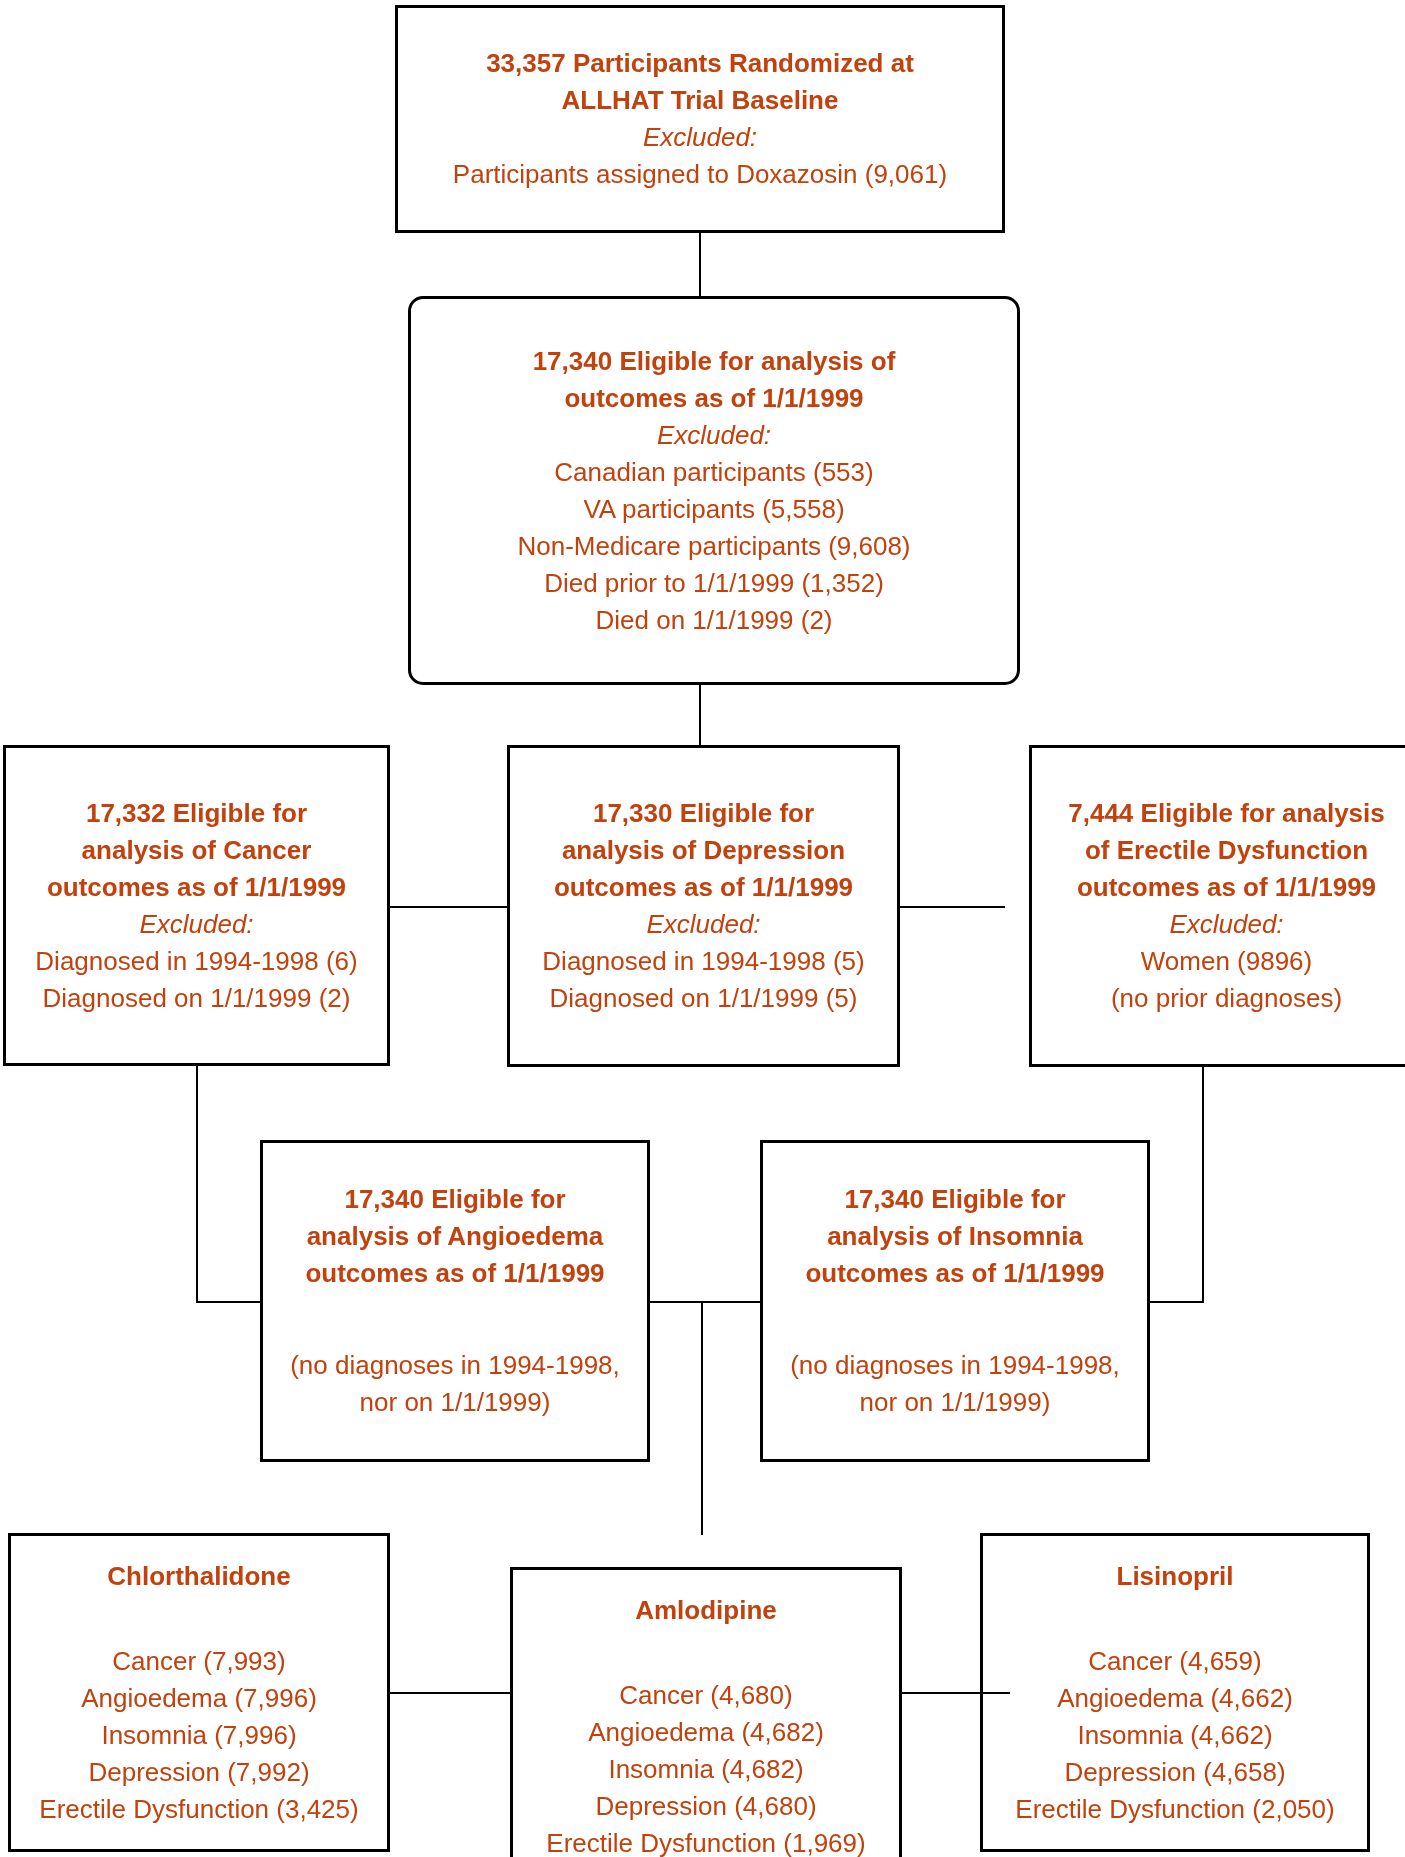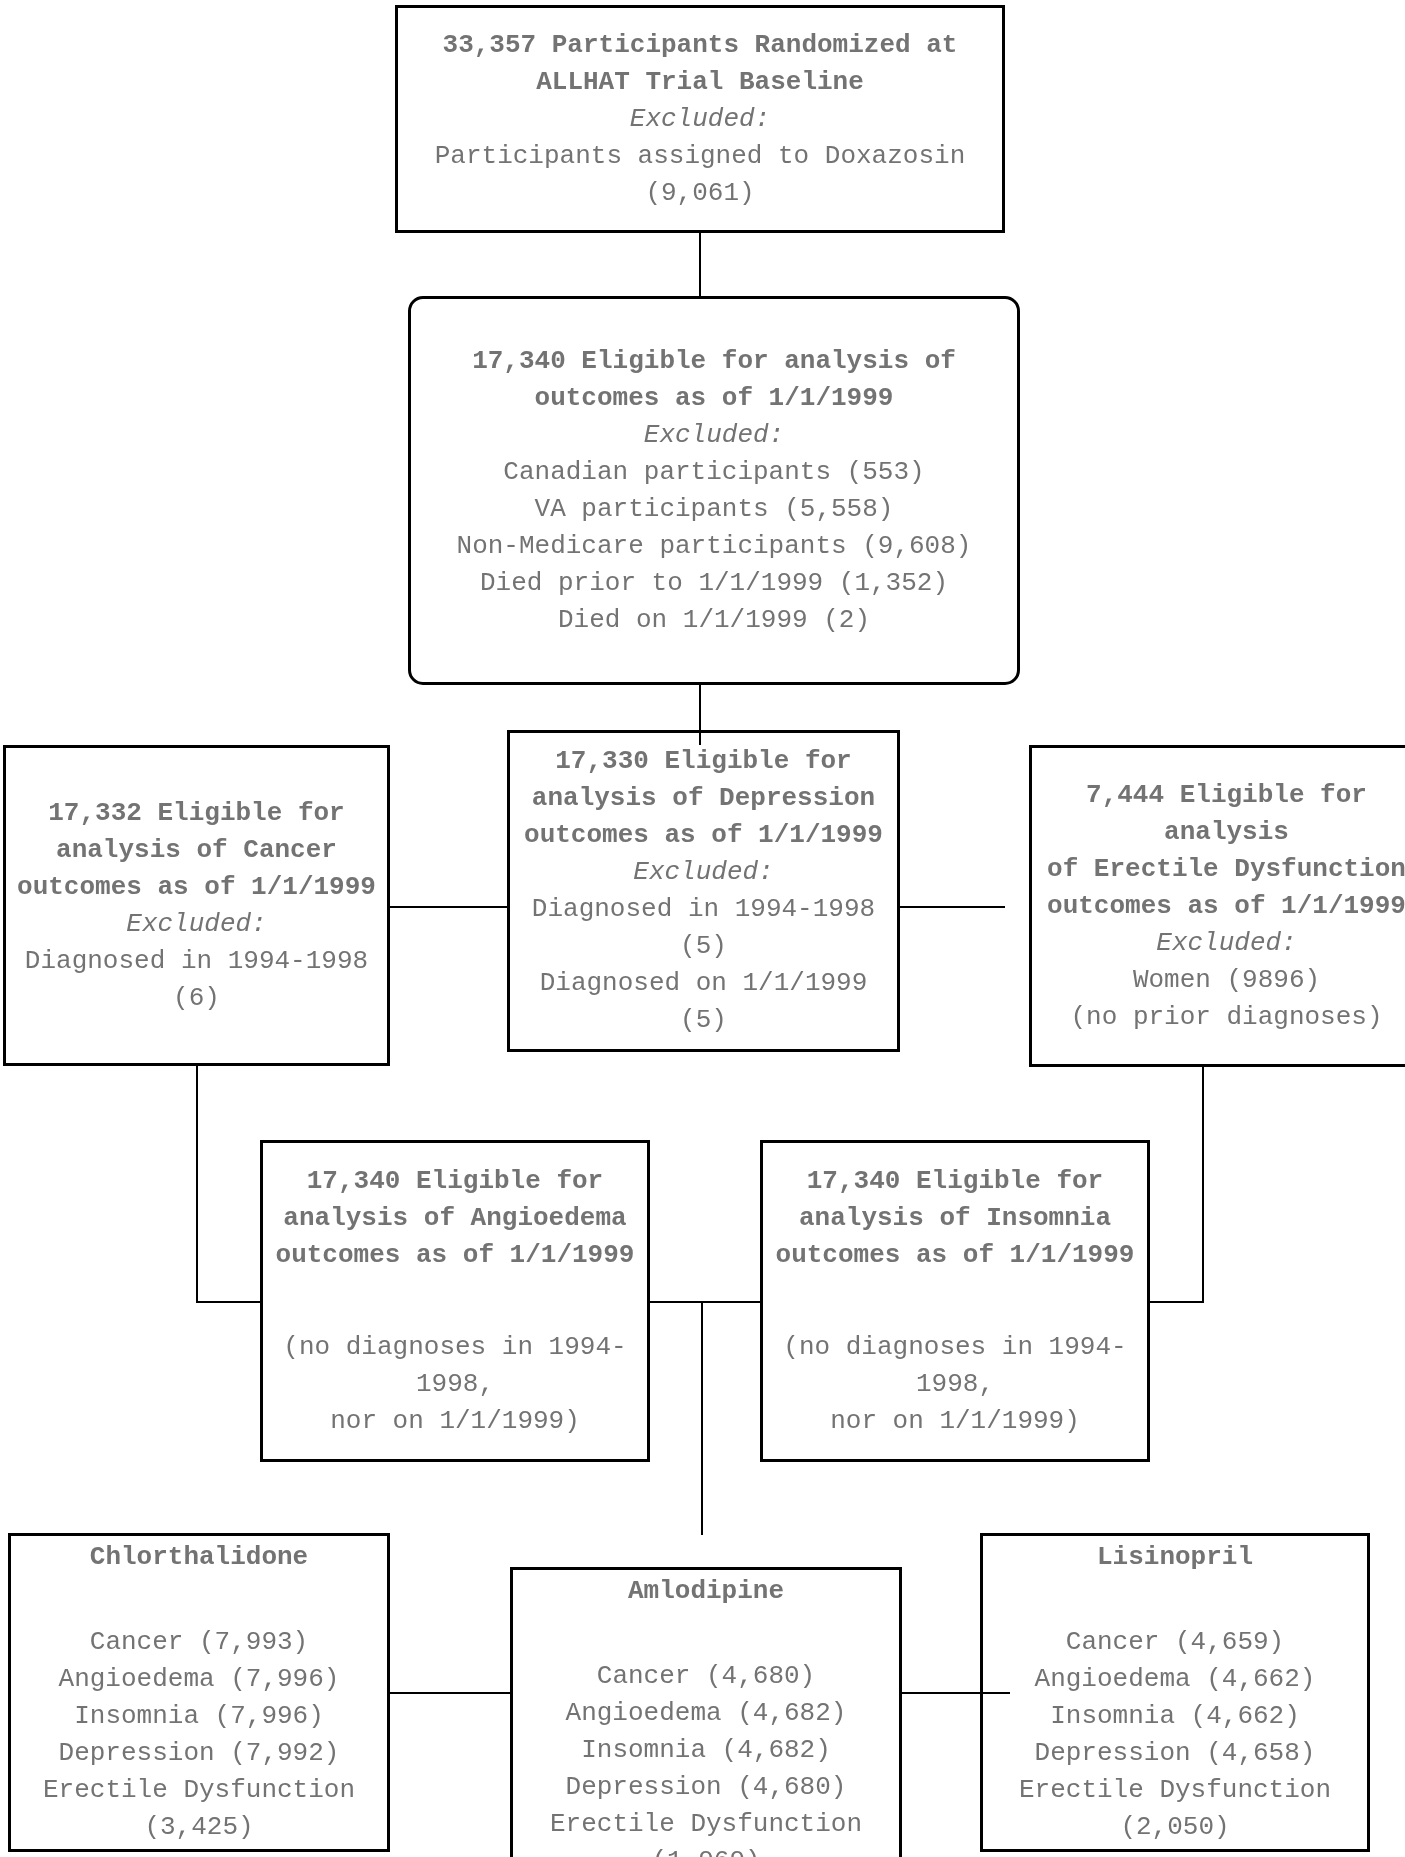--- a/index.html
+++ b/index.html
@@ -1,22 +1,22 @@
 <!DOCTYPE html>
 <html><head>
 <meta charset="utf-8">
 <style>
   html, body { margin: 0; padding: 0; background: #ffffff; }
   .canvas {
     position: relative;
     width: 1405px;
     height: 1857px;
     background: #ffffff;
-    font-family: Liberation Mono, monospace;
-    color: #737373;
+    font-family: Liberation Sans, sans-serif;
+    color: #c2410c;
     overflow: hidden;
   }
   .box {
     position: absolute;
     box-sizing: border-box;
     border: 3px solid #000000;
     background: #ffffff;
     display: flex;
     flex-direction: column;
     justify-content: center;
@@ -54,23 +54,24 @@
     <div>Died prior to 1/1/1999 (1,352)</div>
     <div>Died on 1/1/1999 (2)</div>
   </div>
 
   <div class="box" style="left:3px; top:745px; width:387px; height:321px;">
     <div class="b">17,332 Eligible for</div>
     <div class="b">analysis of Cancer</div>
     <div class="b">outcomes as of 1/1/1999</div>
     <div class="i">Excluded:</div>
     <div>Diagnosed in 1994-1998 (6)</div>
+    <div>Diagnosed on 1/1/1999 (2)</div>
   </div>
 
-  <div class="box" style="left:507px; top:730px; width:393px; height:322px;">
+  <div class="box" style="left:507px; top:745px; width:393px; height:322px;">
     <div class="b">17,330 Eligible for</div>
     <div class="b">analysis of Depression</div>
     <div class="b">outcomes as of 1/1/1999</div>
     <div class="i">Excluded:</div>
     <div>Diagnosed in 1994-1998 (5)</div>
     <div>Diagnosed on 1/1/1999 (5)</div>
   </div>
 
   <div class="box" style="left:1005px; top:745px; width:395px; height:322px;margin-left:24px;">
     <div class="b">7,444 Eligible for analysis</div>

